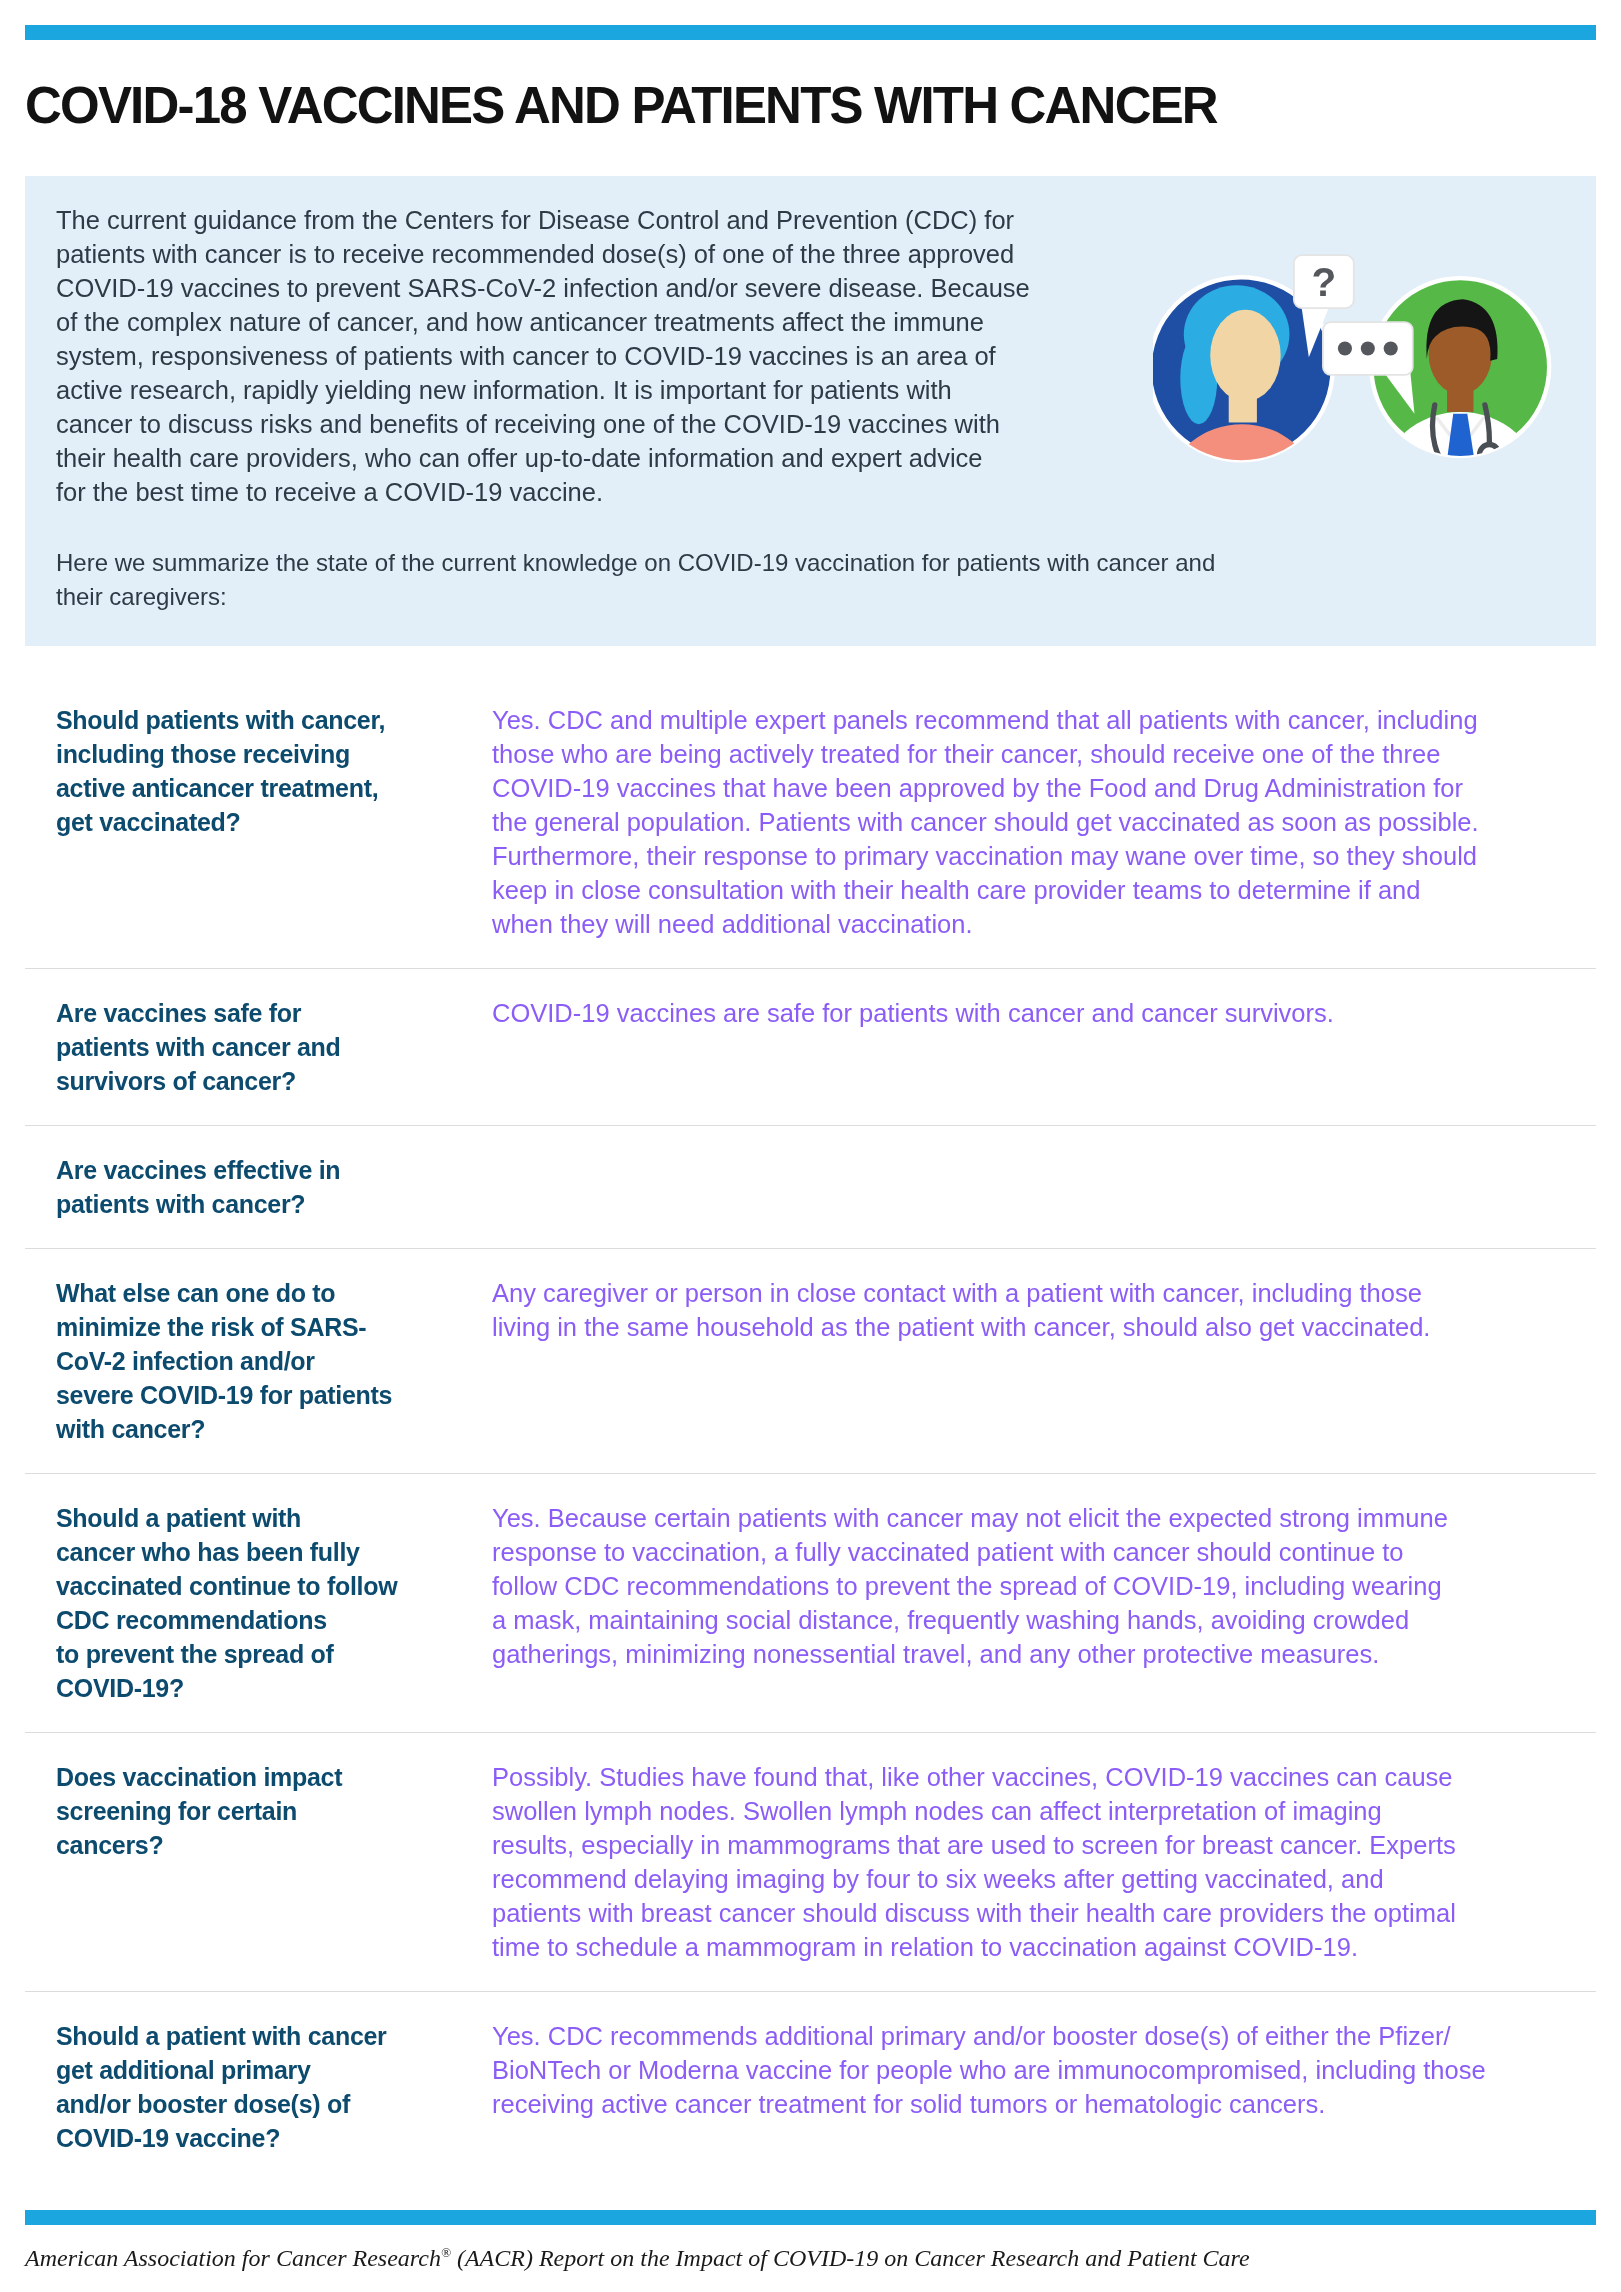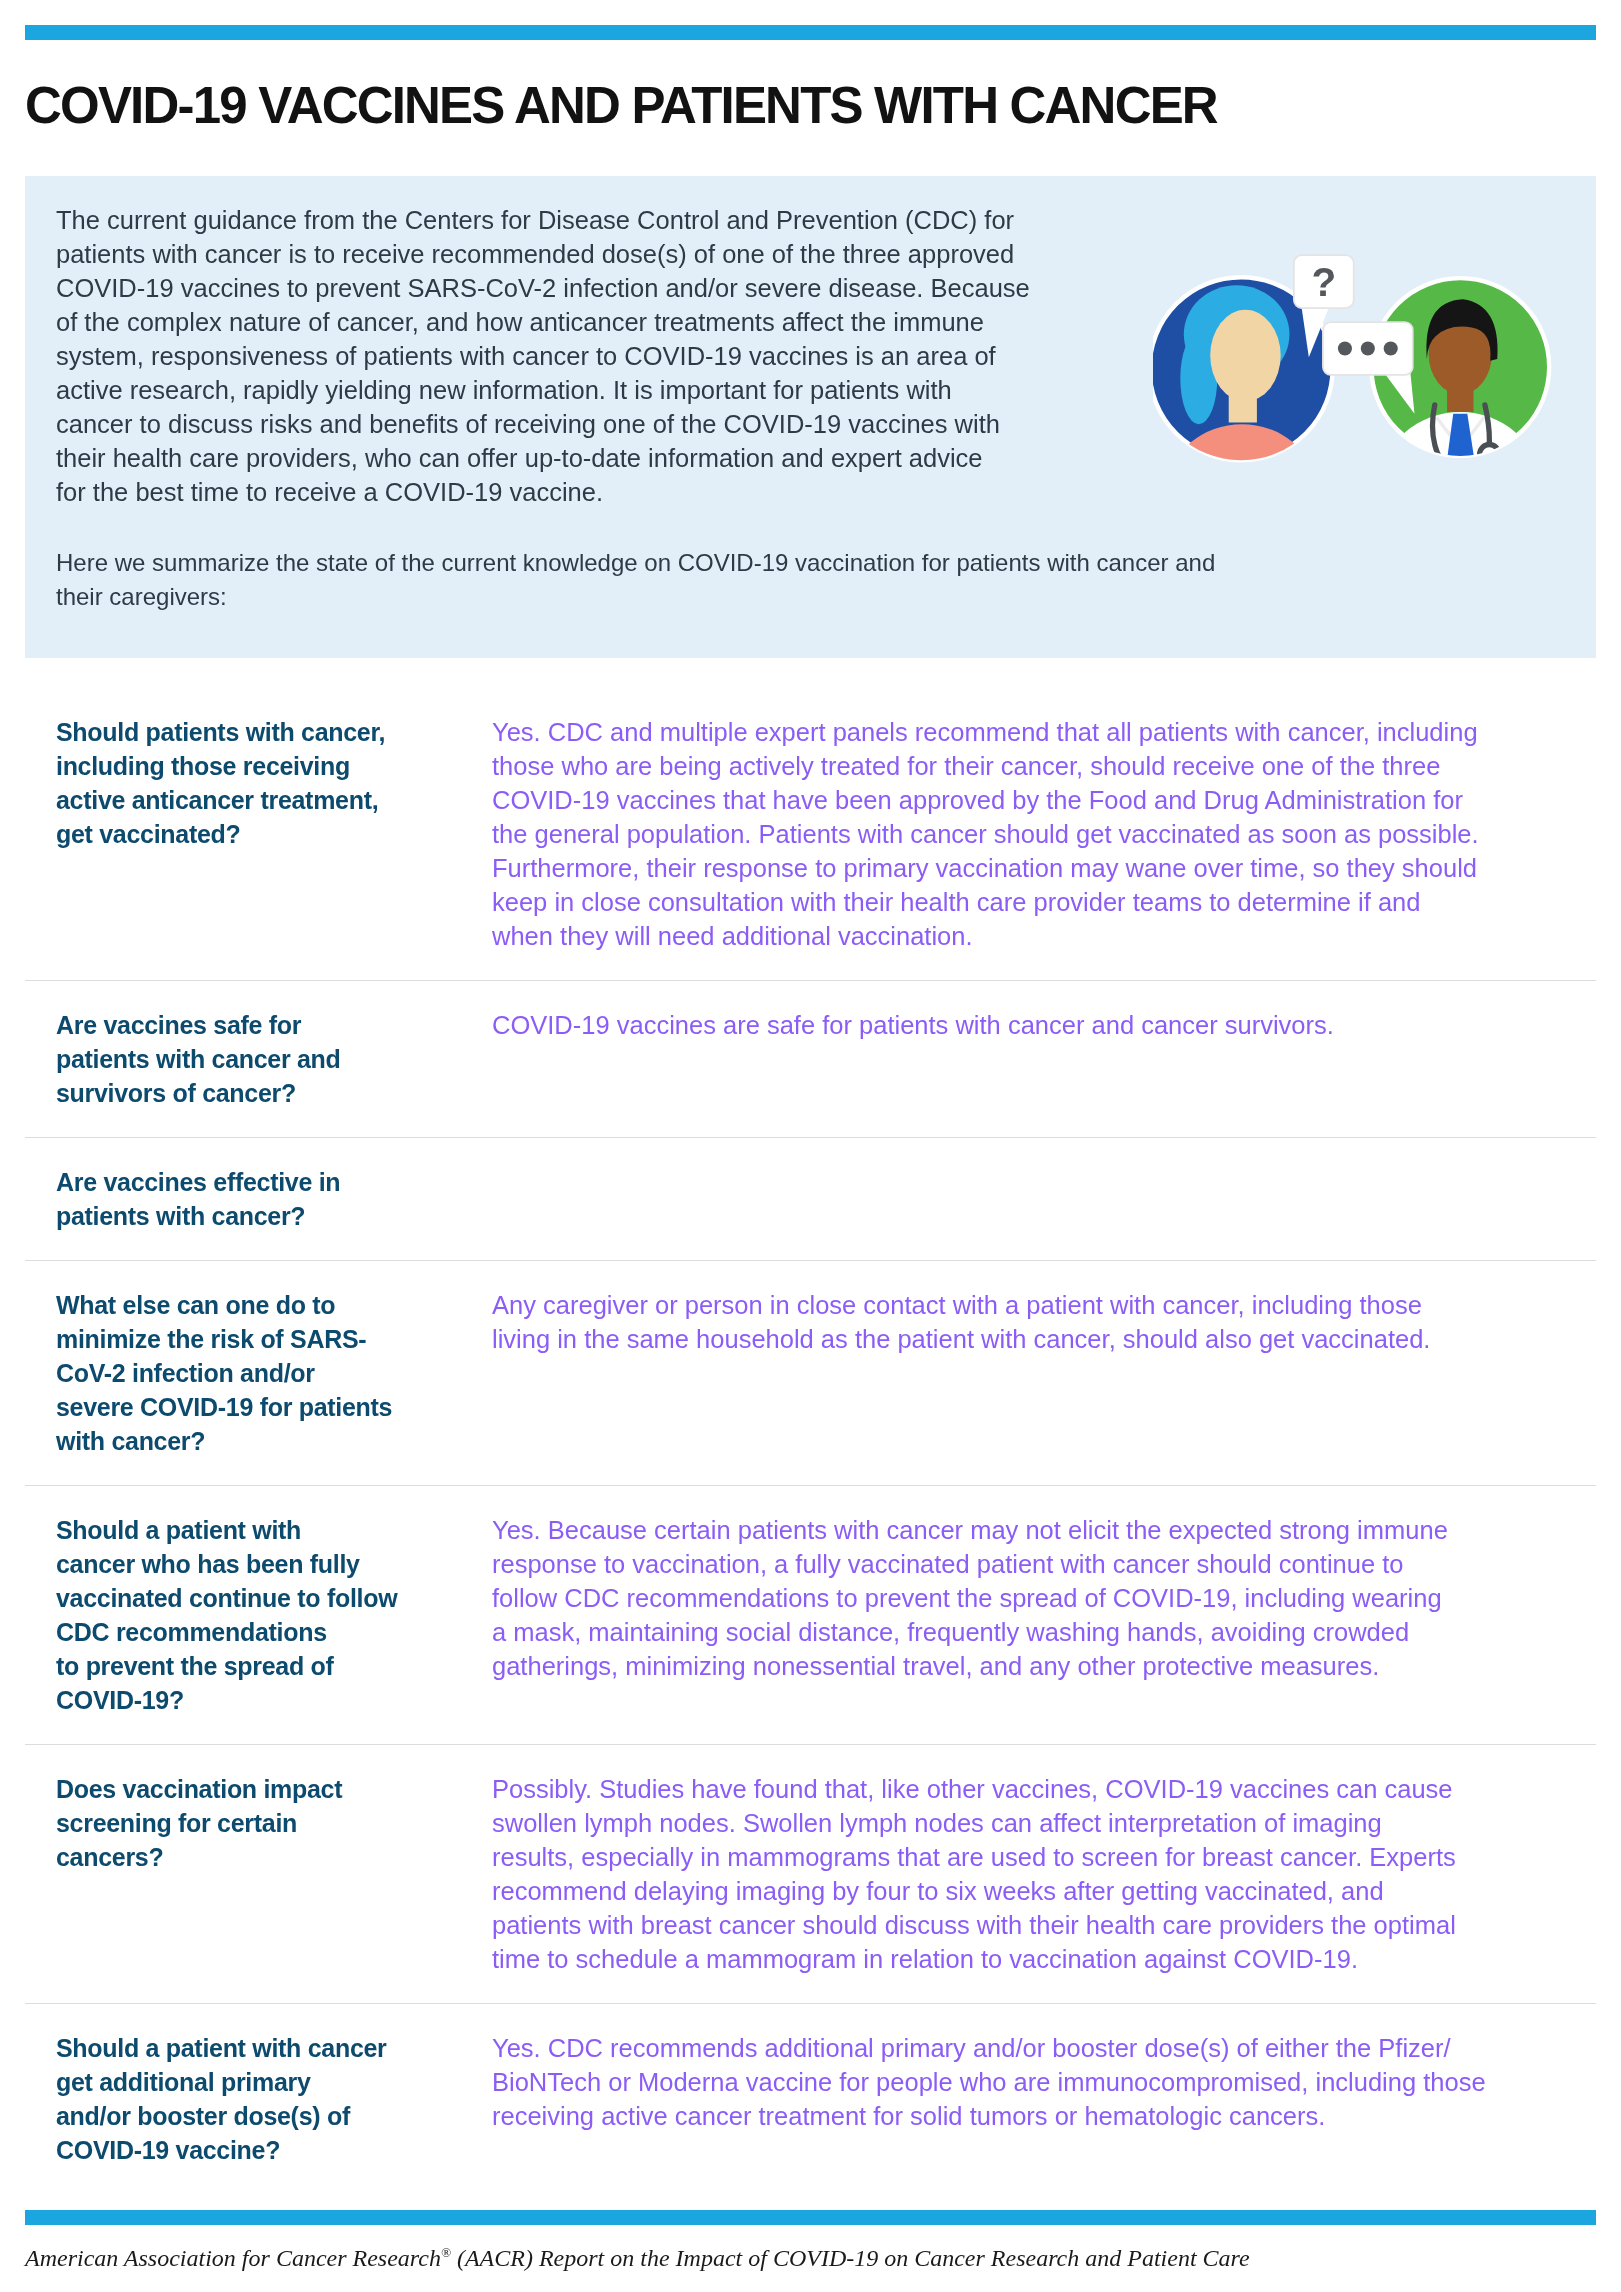--- a/index.html
+++ b/index.html
@@ -29,21 +29,21 @@
     font-size:51px;
     font-weight:bold;
     letter-spacing:-1.8px;
     color:#121212;
     line-height:1.08;
   }
   .intro-box{
     position:relative;
     margin:43px 25px 0 25px;
     background:var(--intro_bg,#E2EEF8);
-    padding:27px 31px 44px 31px;
+    padding:27px 31px 32px 31px;
   }
   .intro-p1{
     font-size:25.5px;
     line-height:34px;
     color:#2E3A45;
     white-space:pre-line;
     max-width:1124px;
   }
   .intro-p2{
     margin-top:37px;
@@ -100,21 +100,21 @@
     vertical-align:super;
   }
 </style>
 </head>
 <body>
 
 <div class="page">
 
   <div class="top-bar"></div>
 
-  <h1 class="page-title">COVID-19 VACCINES AND PATIENTS WITH CANCER</h1>
+  <h1 class="page-title">COVID-18 VACCINES AND PATIENTS WITH CANCER</h1>
 
   <div class="intro-box">
     <p class="intro-p1">The current guidance from the Centers for Disease Control and Prevention (CDC) for
 patients with cancer is to receive recommended dose(s) of one of the three approved
 COVID-19 vaccines to prevent SARS-CoV-2 infection and/or severe disease. Because
 of the complex nature of cancer, and how anticancer treatments affect the immune
 system, responsiveness of patients with cancer to COVID-19 vaccines is an area of
 active research, rapidly yielding new information. It is important for patients with
 cancer to discuss risks and benefits of receiving one of the COVID-19 vaccines with
 their health care providers, who can offer up-to-date information and expert advice

